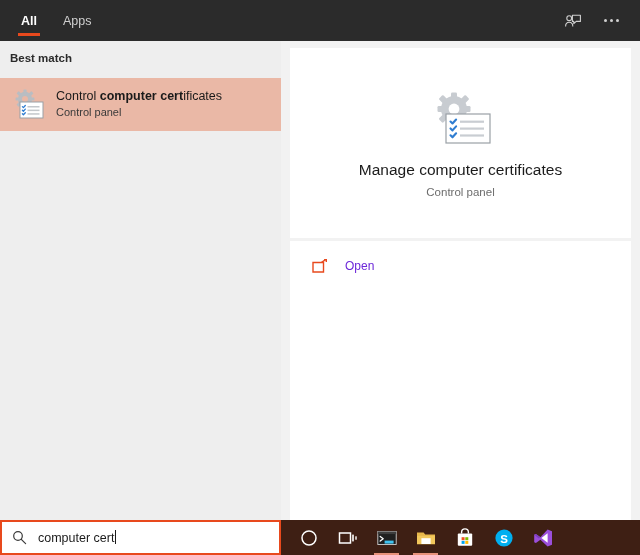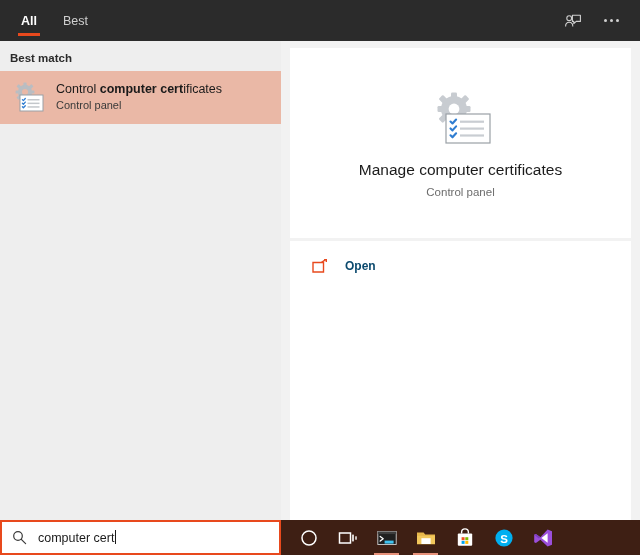--- a/index.html
+++ b/index.html
@@ -110,21 +110,21 @@
     min-width: 281px;
     background: #eeeeee;
     display: flex;
     flex-direction: column;
     padding-top: 7px;
   }
   .group-header {
     font-size: 11.5px;
     font-weight: bold;
     color: #2b2b2b;
-    padding: 4px 0 7px 10px;
+    padding: 4px 0 14px 10px;
   }
   .result-row {
     height: 53px;
     display: flex;
     align-items: center;
     padding-left: 12px;
     background: #eab8a6;
     cursor: default;
   }
   .result-icon {
@@ -199,22 +199,21 @@
     cursor: default;
   }
   .action-icon {
     width: 17px; height: 15px;
     min-width: 17px;
     margin-right: 16px;
     position: relative;
   }
   .action-label {
     font-size: 12px;
-    color: #0c4a6e;
-    font-weight: bold;
+    color: #6d28d9;
   }
 
   
   .searchbar-wrap {
     position: absolute;
     left: 0;
     top: 520px;
     width: 640px;
     height: 35px;
     display: flex;
@@ -286,21 +285,21 @@
 <body>
 
 <div id="search-flyout">
 
   <div class="header">
     <div class="tabs">
       <div class="tab active">
         <span>All</span>
       </div>
       <div class="tab">
-        <span>Best</span>
+        <span>Apps</span>
       </div>
     </div>
 
     <div class="header-spacer"></div>
 
     <div class="header-actions">
       <div class="hdr-btn">
         <svg width="18" height="18" viewBox="0 0 18 18">
           <circle cx="5.2" cy="6.2" r="2.4" fill="none" stroke="#d0d0d0" stroke-width="1.1"></circle>
           <path d="M1.6 14.4c0-2.5 1.6-4.1 3.6-4.1s3.6 1.6 3.6 4.1" fill="none" stroke="#d0d0d0" stroke-width="1.1"></path>

